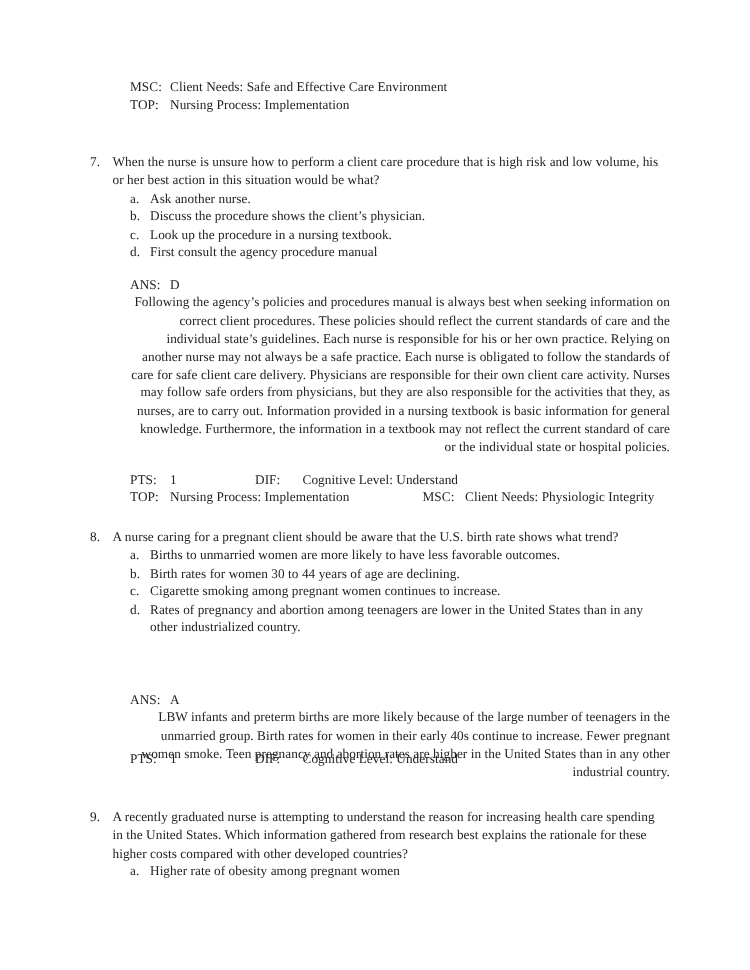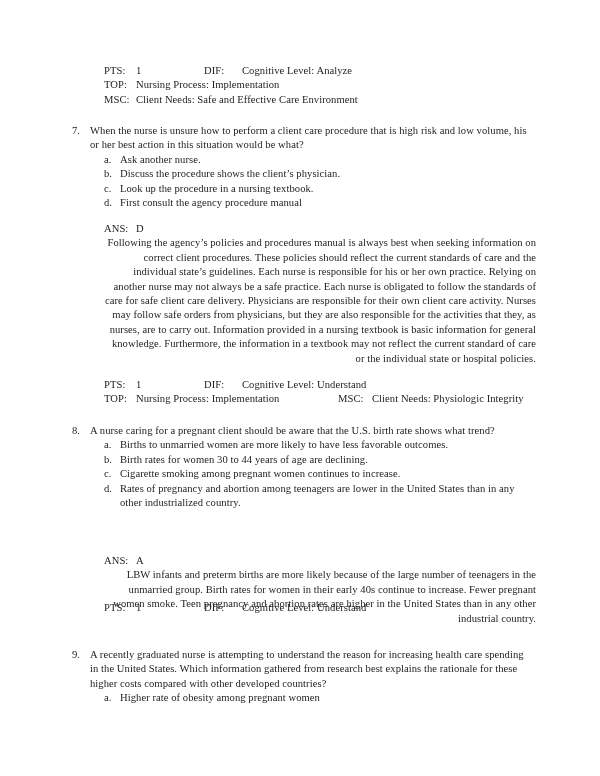--- a/index.html
+++ b/index.html
@@ -129,27 +129,24 @@
     text-align: right;
   }
 </style>
 </head>
 <body>
 
 <div class="page">
 
   <div class="meta-block txt" style="top:64px;">
     <div class="meta-line">
-      <span class="meta-label">PTS:</span><span class="meta-pts-val">1</span><span class="meta-dif-label">DIF:</span><span class="meta-seg">Cognitive Level: Analyze</span>
+      <span class="meta-label">MSC:</span><span class="meta-seg">Client Needs: Safe and Effective Care Environment</span>
     </div>
     <div class="meta-line">
       <span class="meta-label">TOP:</span><span class="meta-seg">Nursing Process: Implementation</span>
-    </div>
-    <div class="meta-line">
-      <span class="meta-label">MSC:</span><span class="meta-seg">Client Needs: Safe and Effective Care Environment</span>
     </div>
   </div>
 
   <div class="question txt" style="top:124px;">
     <div class="q-head">
       <span class="q-num">7.</span>
       <span class="q-stem">When the nurse is unsure how to perform a client care procedure that is high risk and low volume, his or her best action in this situation would be what?</span>
     </div>
     <ul class="options">
       <li class="option">

